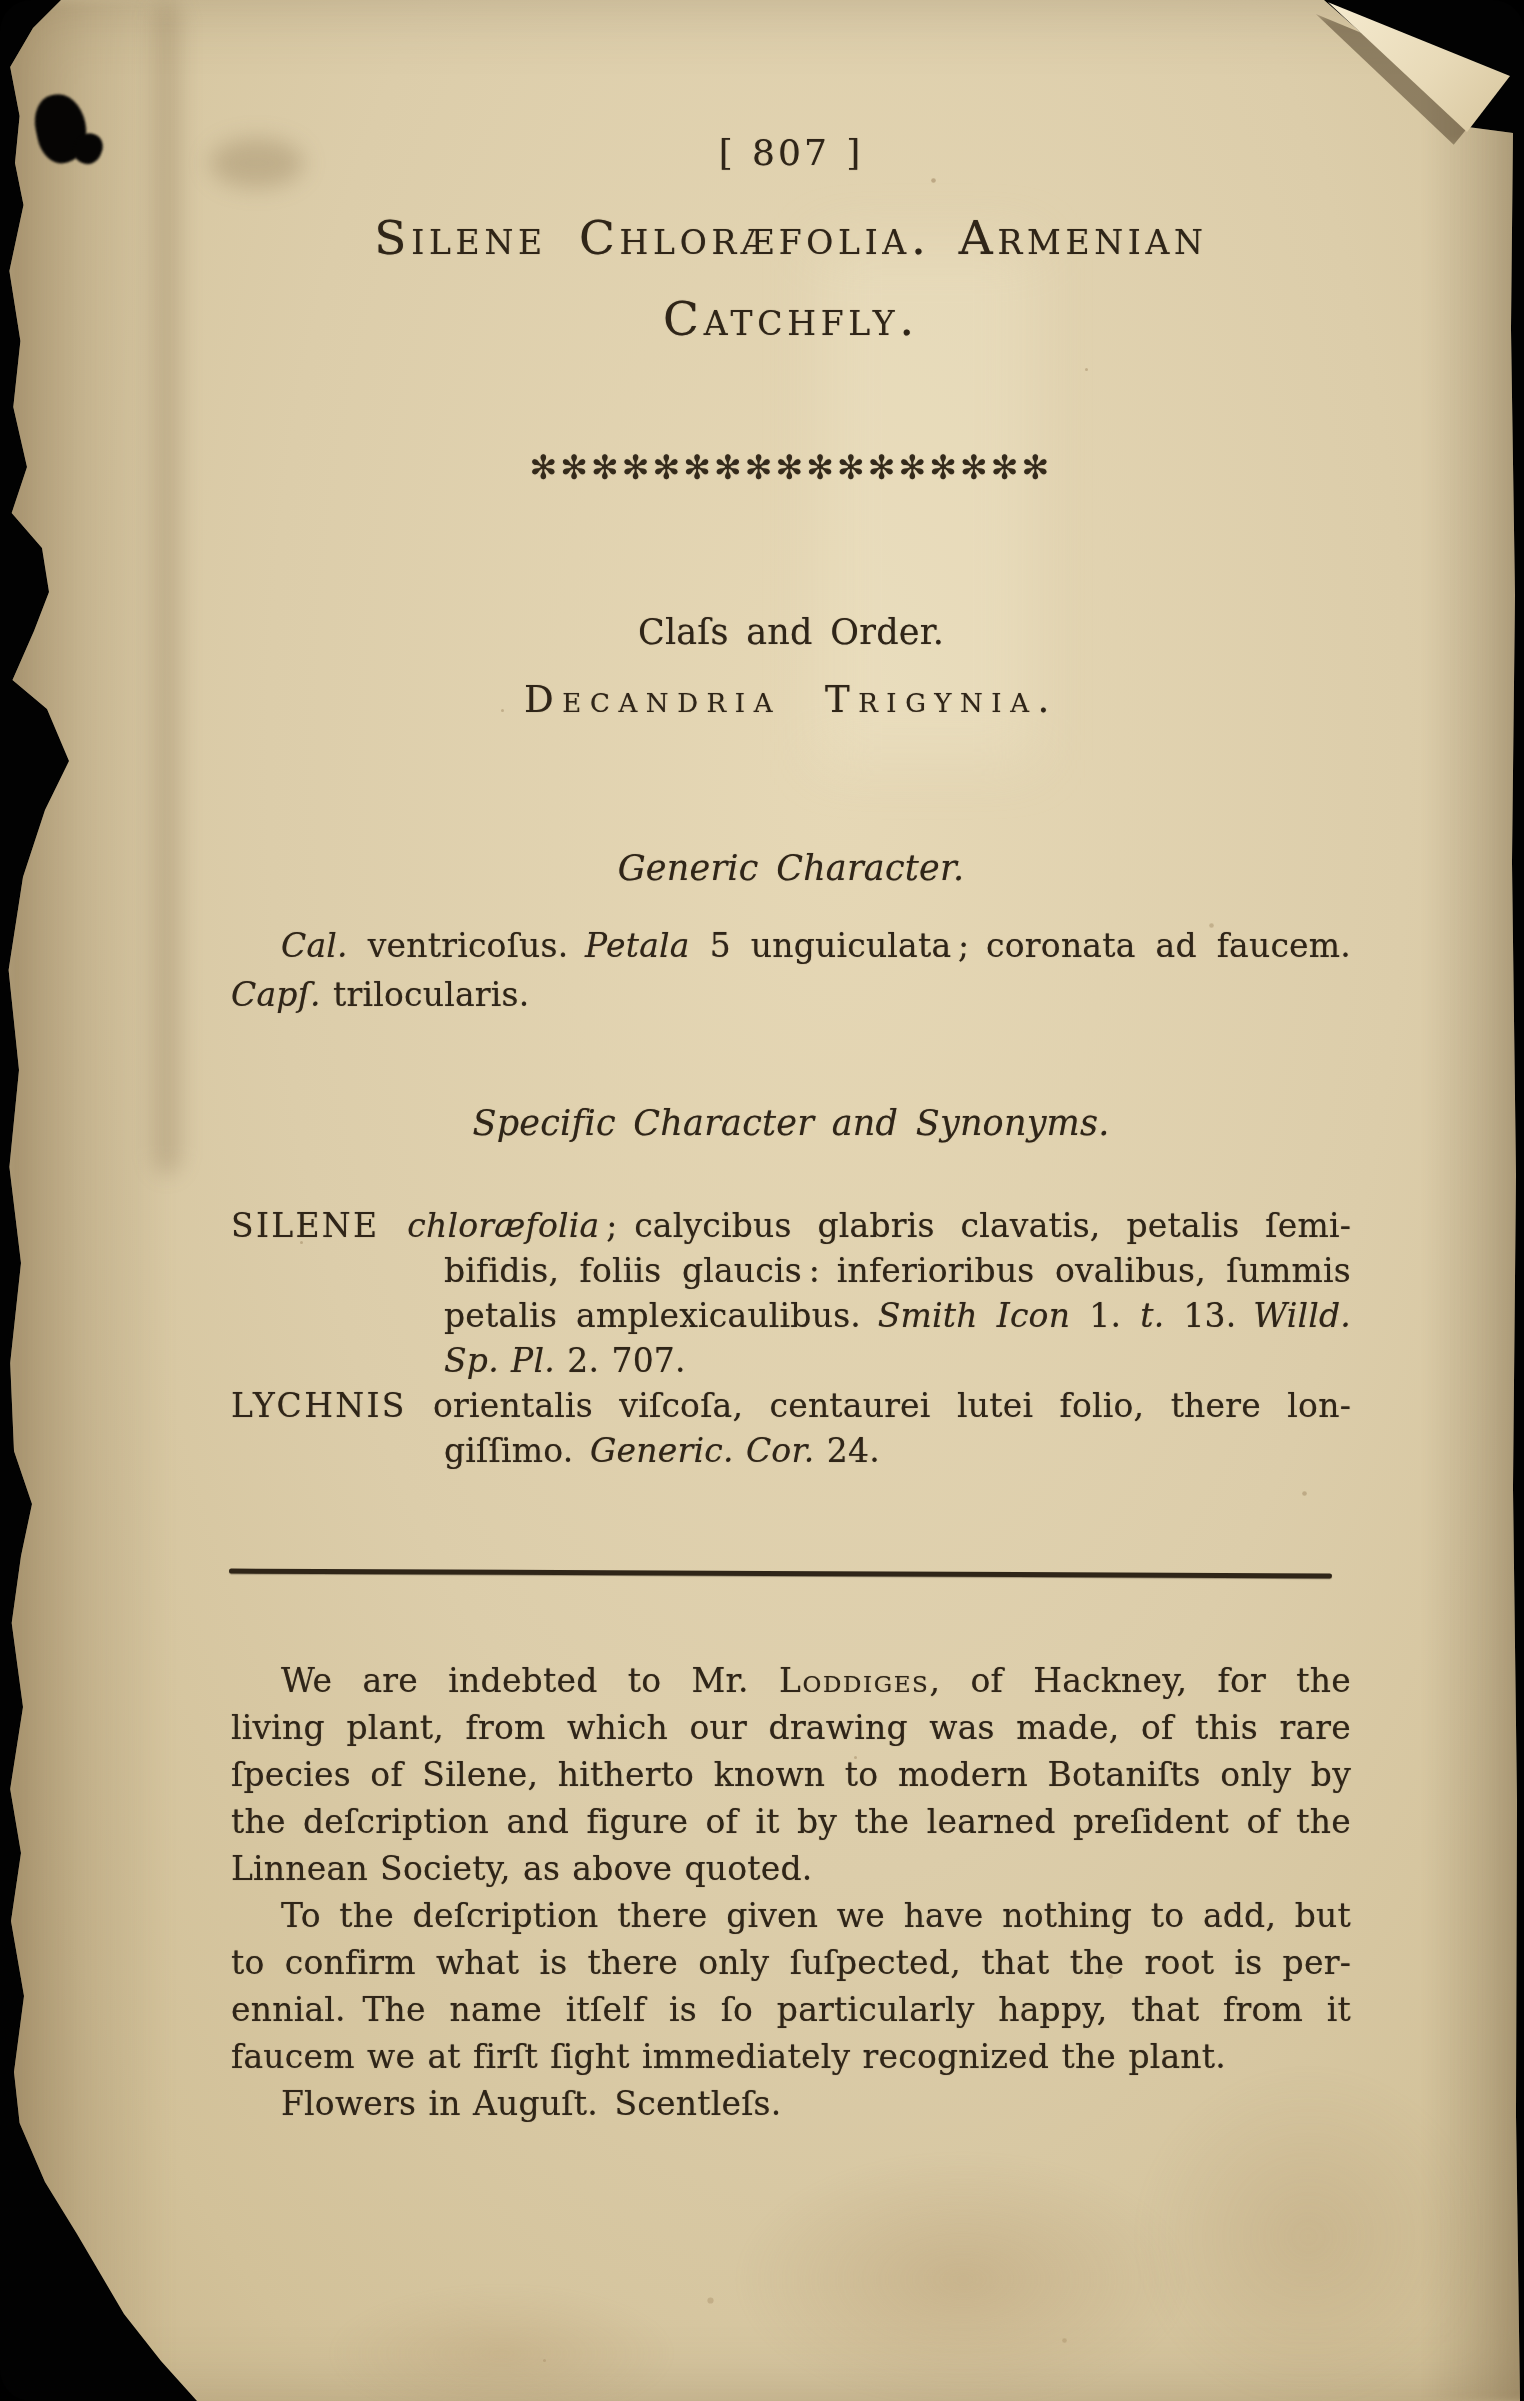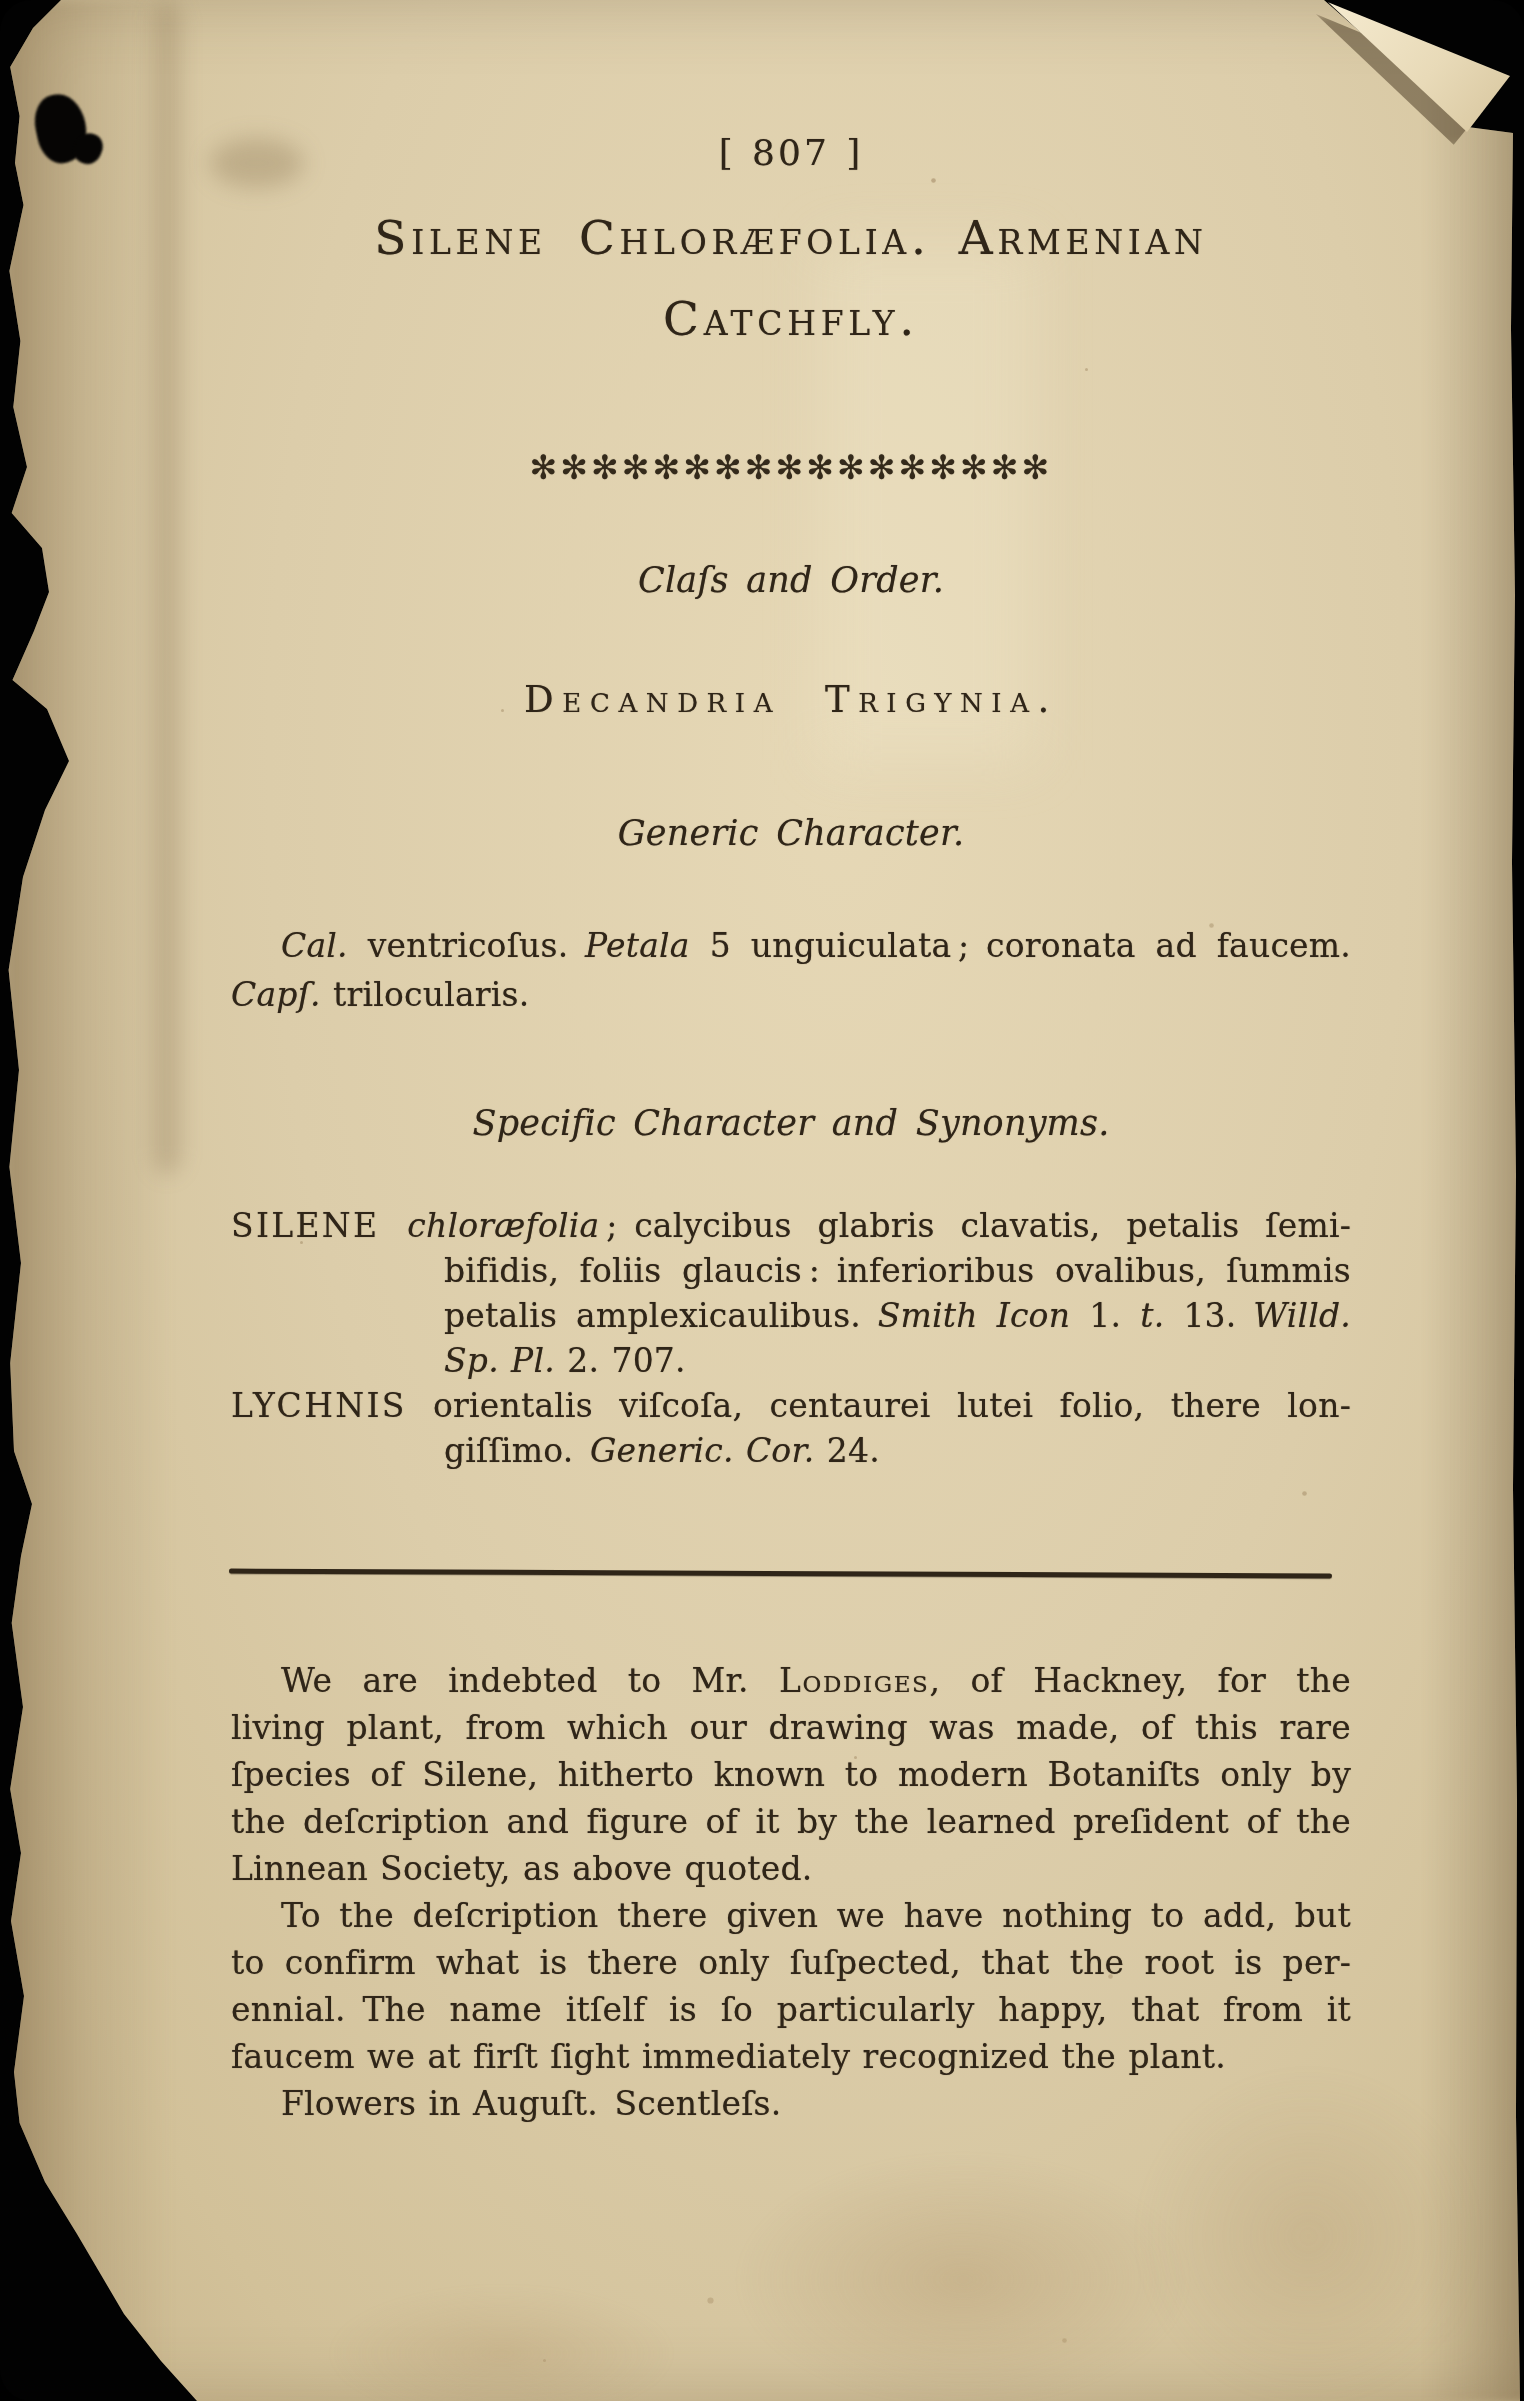--- a/index.html
+++ b/index.html
@@ -83,23 +83,23 @@
   .cont{padding-left:213px;}
   .it{font-style:italic;}
   .sc{font-variant:small-caps;letter-spacing:1.6px;}
   .caps{letter-spacing:2.3px;}
 
   #page-number{top:132px;font-size:36px;letter-spacing:3.1px;}
   #main-title{top:197px;font-variant:small-caps;font-size:47px;line-height:81px;
       letter-spacing:4.7px;word-spacing:12.5px;}
   #ornament{top:448px;font-family:"DejaVu Sans",sans-serif;font-size:33px;letter-spacing:3.1px;
       color:#342a1b;}
-  #class-heading{top:560px;font-style:italic;font-size:35px;word-spacing:6.3px;}
+  #class-heading{top:612px;font-size:35px;word-spacing:6.3px;}
   #class-value{top:678px;font-variant:small-caps;font-size:37px;letter-spacing:8.6px;word-spacing:23.5px;}
-  #generic-heading{top:813px;font-style:italic;font-size:35px;word-spacing:6.3px;}
+  #generic-heading{top:848px;font-style:italic;font-size:35px;word-spacing:6.3px;}
   #generic-lines{top:921px;line-height:49px;}
   #specific-heading{top:1103px;font-style:italic;font-size:35px;word-spacing:6.3px;}
   #synonym-lines{top:1203px;line-height:45px;}
   #rule{position:absolute;left:229px;top:1571px;width:1103px;height:4.7px;background:var(--ink);
       transform:rotate(.25deg);border-radius:2.3px;box-shadow:0 0.8px 0.8px rgba(47,37,24,.4);}
   #article-lines{top:1657px;line-height:47px;}
 </style>
 </head>
 <body>
 

